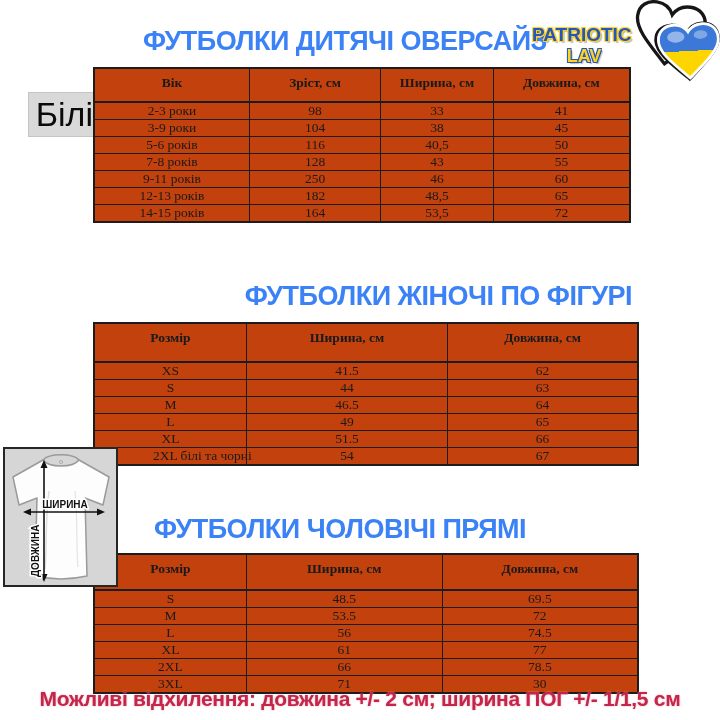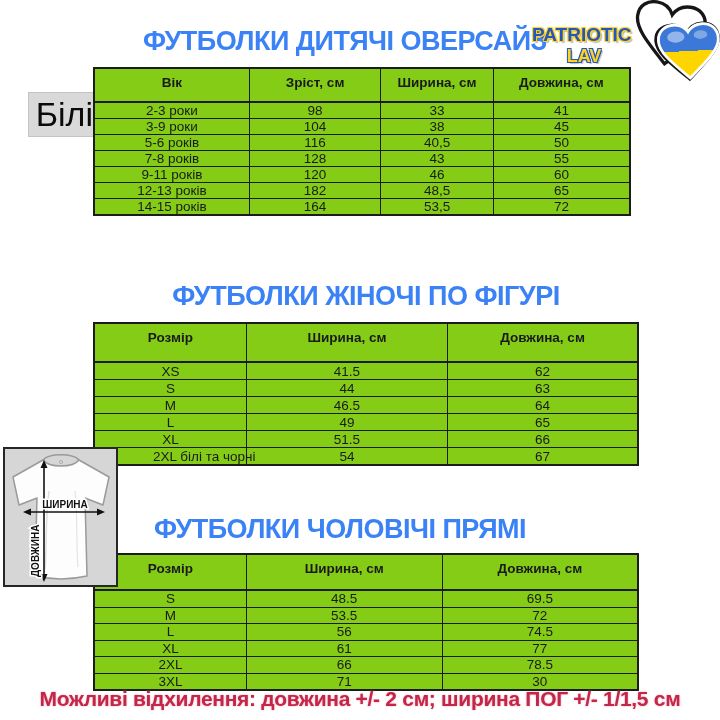--- a/index.html
+++ b/index.html
@@ -3,43 +3,43 @@
 <meta charset="utf-8">
 <style>
   html,body{margin:0;padding:0;background:#fff;}
   .canvas{position:relative;width:720px;height:720px;background:#ffffff;overflow:hidden;
           font-family:"Liberation Sans",sans-serif;}
 
   
   .sec-title{position:absolute;text-align:center;font-weight:700;font-size:27px;
              color:#3b82f6;letter-spacing:-0.5px;white-space:nowrap;}
   #title-kids{left:60px;width:570px;top:26px;}
-  #title-women{left:93px;width:546px;top:281px;}
+  #title-women{left:86px;width:546px;top:281px;text-align:right;}
   #title-men{left:67px;width:546px;top:514px;}
 
   
   .logo-line1{position:absolute;left:532px;top:24px;width:120px;text-align:left;
               font-weight:700;font-size:19px;letter-spacing:0px;color:#2457bd;
               text-shadow:-1px -1px 0 #ffd21e,1px -1px 0 #ffd21e,-1px 1px 0 #ffd21e,
                           1px 1px 0 #ffd21e,2px 2px 1px rgba(60,60,60,.35);}
   .logo-line2{position:absolute;left:524px;top:46px;width:120px;text-align:center;
               font-weight:700;font-size:18px;color:#ffd21e;
               text-shadow:-1px -1px 0 #2457bd,1px -1px 0 #2457bd,-1px 1px 0 #2457bd,
                           1px 1px 0 #2457bd,2px 2px 1px rgba(60,60,60,.35);}
   .hearts{position:absolute;left:628px;top:0px;}
 
   
   .side-label{position:absolute;left:28px;top:92px;width:66px;height:45px;
               background:#d9d9d9;border:1px solid #c4c4c4;box-sizing:border-box;
               text-align:right;line-height:43px;font-size:34px;color:#0b0b0b;}
 
   
   table.size-table{position:absolute;border-collapse:collapse;table-layout:fixed;
-                   background:#84cc16;border:2px solid #1c1c1c;
-                   font-family:Liberation Sans, sans-serif;color:#1a1a1a;}
+                   background:#c2410c;border:2px solid #1c1c1c;
+                   font-family:Liberation Serif, serif;color:#1a1a1a;}
   .size-table th,.size-table td{border:1px solid #1c1c1c;text-align:center;padding:0;}
   .size-table th{font-weight:700;font-size:13.5px;vertical-align:top;padding-top:6px;}
   .size-table td{font-size:13.5px;}
   .size-table thead th{border-bottom:2px solid #1c1c1c;}
   #table-kids{left:93px;top:67px;width:538px;}
   #table-kids th{height:26px;}
   #table-kids td{height:15px;}
   #table-women{left:93px;top:322px;width:546px;}
   #table-women th{height:31px;}
   #table-women td{height:16px;}
@@ -127,21 +127,21 @@
           <td>50</td>
         </tr>
         <tr>
           <td>7-8 років</td>
           <td>128</td>
           <td>43</td>
           <td>55</td>
         </tr>
         <tr>
           <td>9-11 років</td>
-          <td>120</td>
+          <td>250</td>
           <td>46</td>
           <td>60</td>
         </tr>
         <tr>
           <td>12-13 років</td>
           <td>182</td>
           <td>48,5</td>
           <td>65</td>
         </tr>
         <tr>

